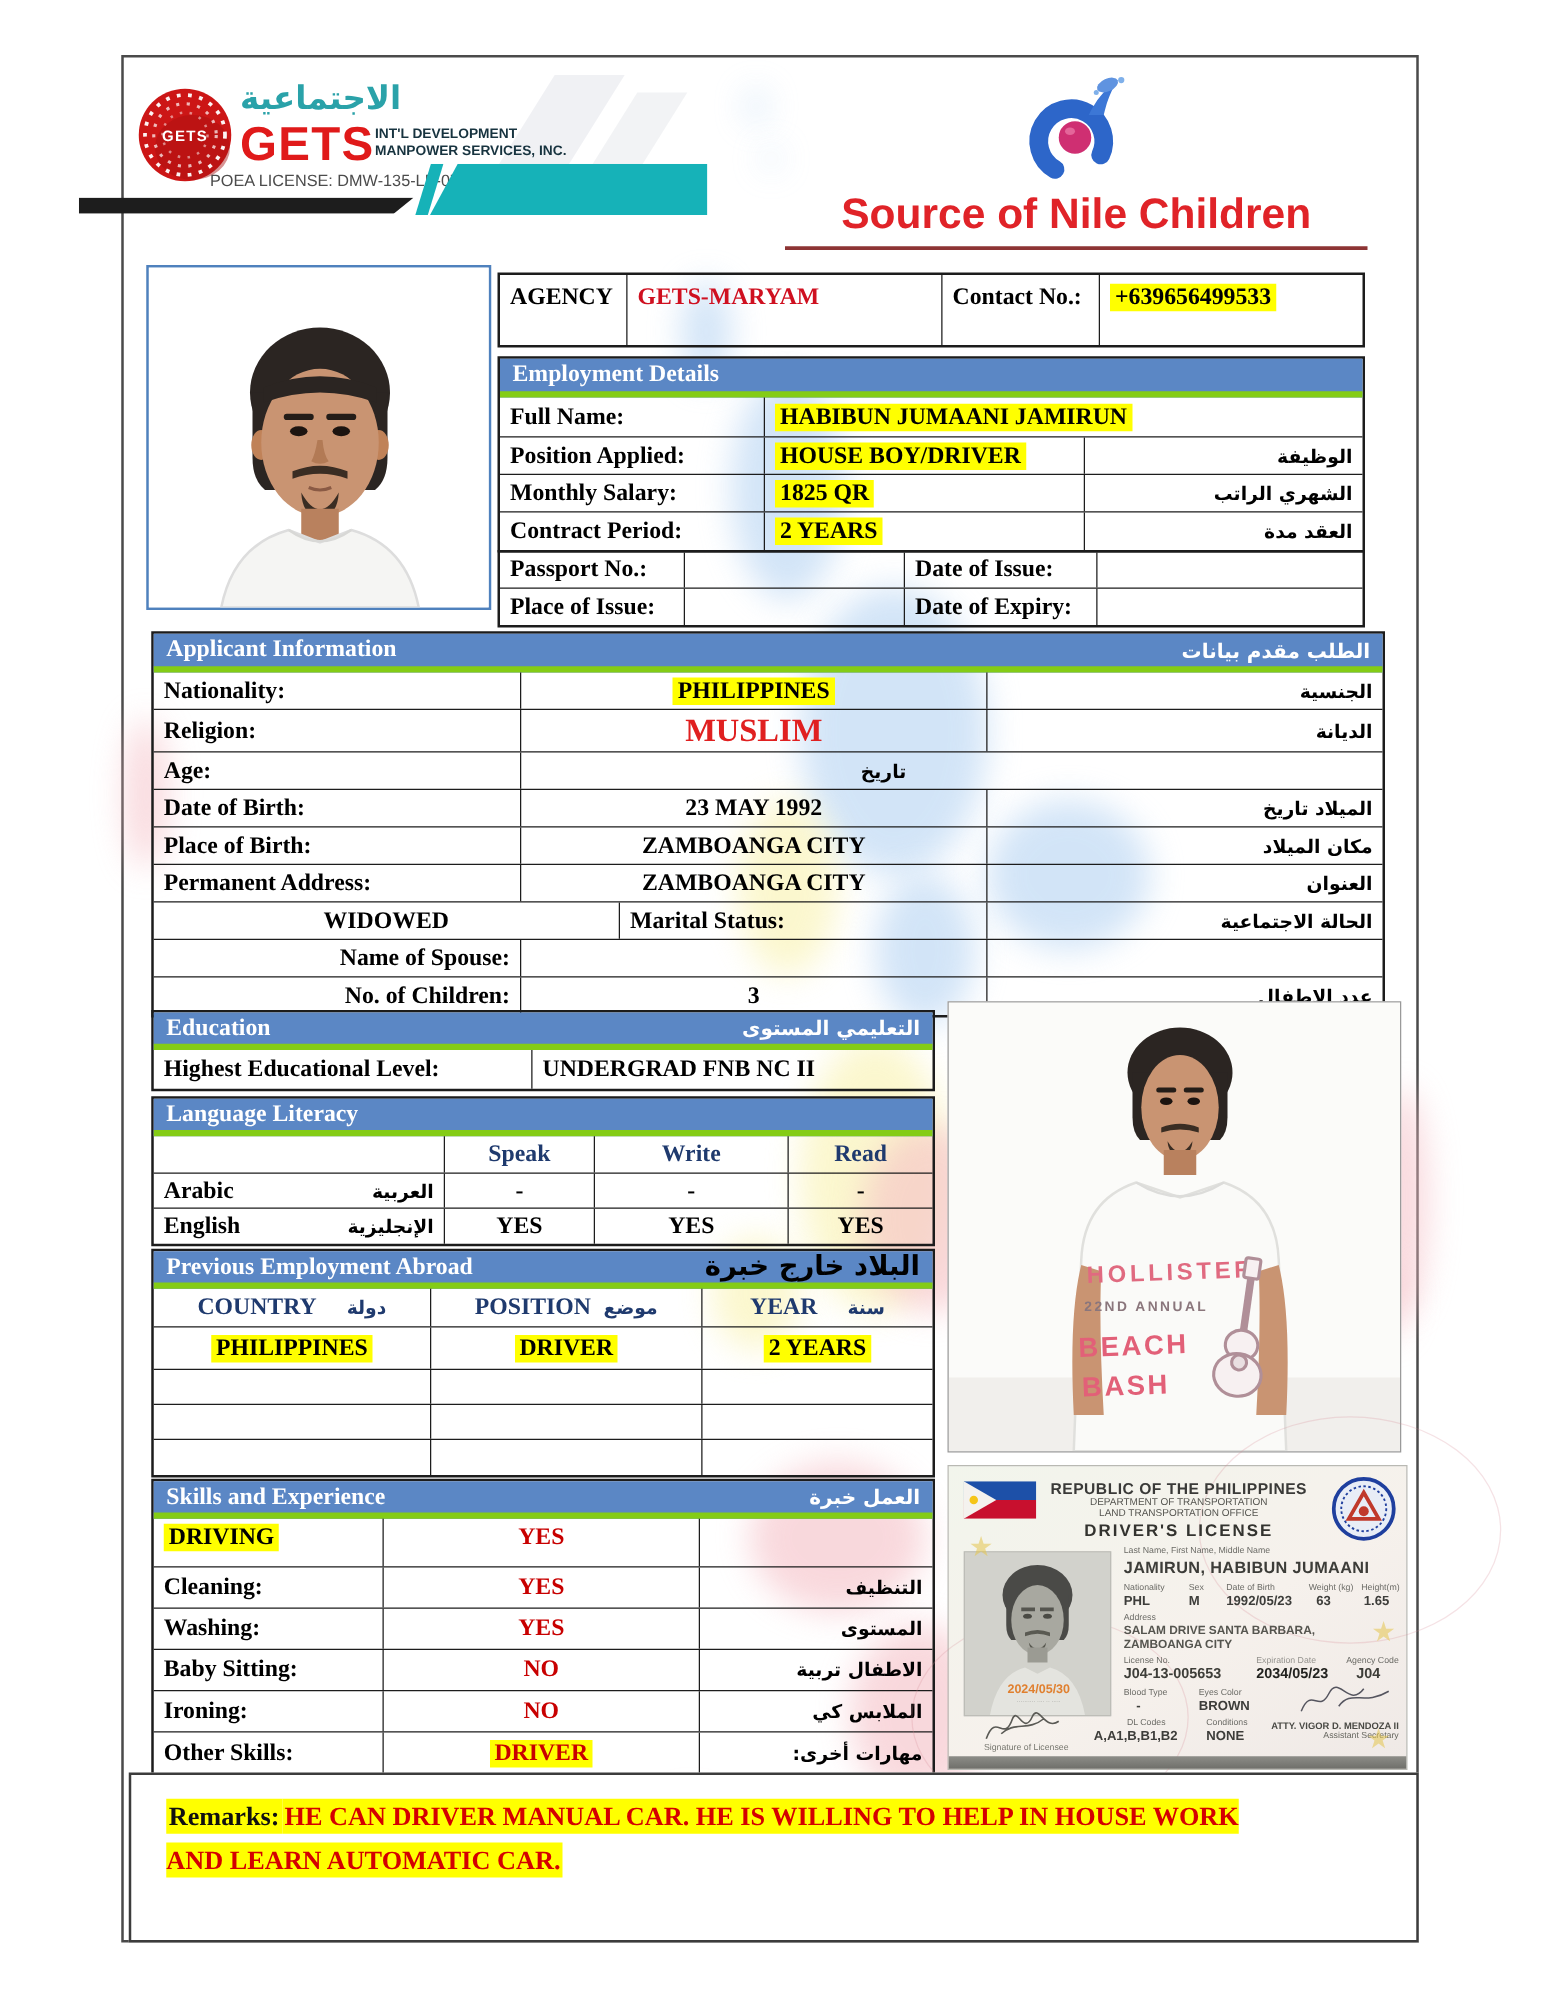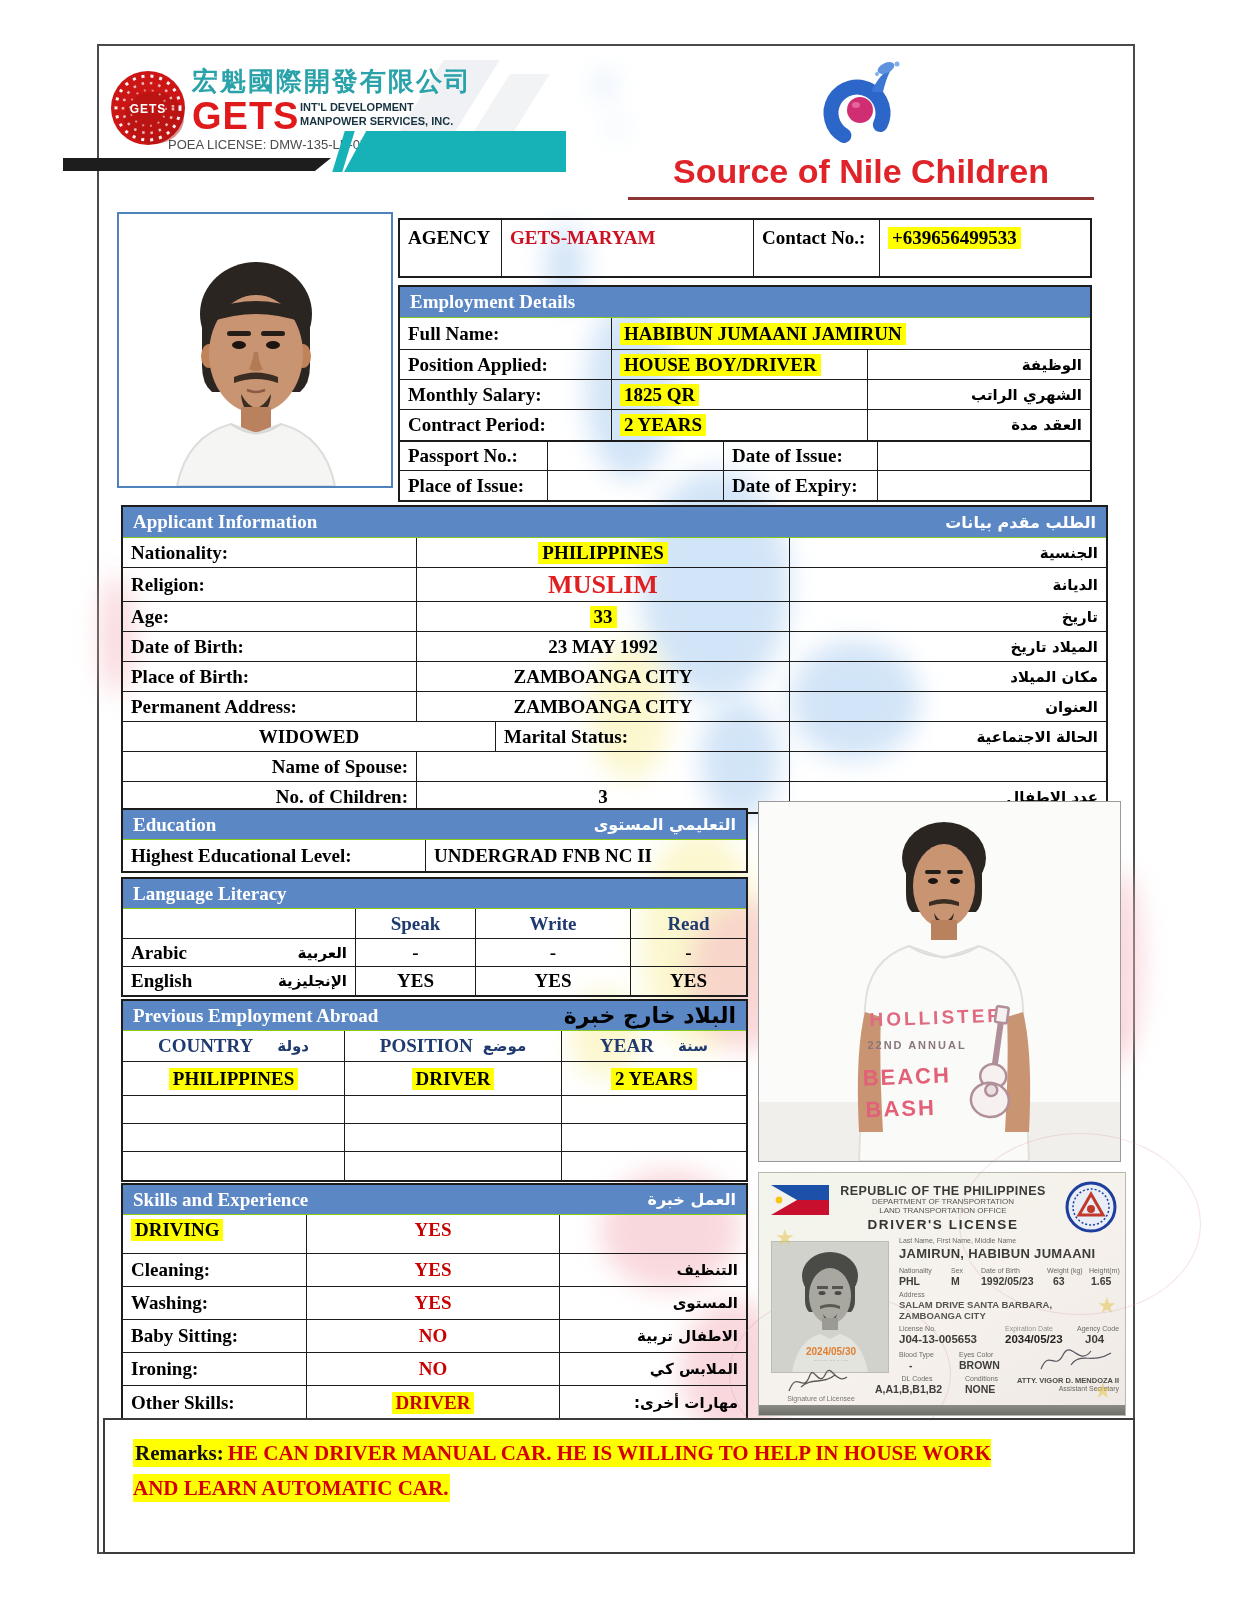--- a/index.html
+++ b/index.html
@@ -22,21 +22,21 @@
              clip-path:polygon(0 0,100% 0,94% 100%,0 100%);z-index:3;}
   .teal-sliver{left:331px;top:131px;width:25px;height:41px;background:#16b2b8;
                clip-path:polygon(55% 0,95% 0,45% 100%,5% 100%);z-index:3;}
   .teal-band{left:344px;top:131px;width:222px;height:41px;background:#16b2b8;
              clip-path:polygon(10% 0,100% 0,100% 100%,0 100%);z-index:3;}
   .nile-title{left:628px;top:152px;width:466px;text-align:center;font-family:"Liberation Sans",sans-serif;
               font-weight:bold;font-size:34px;color:#e02328;z-index:3;}
   .nile-underline{left:628px;top:197px;width:466px;height:3px;background:#8d3434;z-index:3;}
   
   .sec{position:absolute;box-sizing:border-box;border:2px solid #1c1c1c;background:transparent;z-index:2;}
-  .secbar{box-sizing:border-box;height:30px;background:#5b87c5;border-bottom:1px solid #84cc16;
+  .secbar{box-sizing:border-box;height:30px;background:#5b87c5;border-bottom:5px solid #84cc16;
           display:flex;justify-content:space-between;align-items:center;padding:0 10px;
           color:#fff;font-weight:bold;font-size:19px;}
   .secbar .ar{color:#fff;}
   .trow{display:flex;border-bottom:1px solid #1c1c1c;box-sizing:border-box;}
   .trow:last-child{border-bottom:none;}
   .tc{box-sizing:border-box;border-right:1px solid #1c1c1c;display:flex;align-items:center;
       padding:0 8px;overflow:hidden;white-space:nowrap;}
   .tc:last-child{border-right:none;}
   .lbl{font-weight:bold;font-size:19px;color:#000;}
   .ctr{justify-content:center;}
@@ -94,21 +94,21 @@
   <div class="chev" style="left:488px;top:74px;width:40px;height:70px;opacity:.6;"></div>
 
   <svg class="abs" style="left:108px;top:68px;z-index:3;" width="80" height="80" viewBox="0 0 80 80">
     <circle cx="40" cy="40" r="37" fill="#cc1616"></circle>
     <ellipse cx="46" cy="50" rx="30" ry="26" fill="#a80f0f" opacity="0.45"></ellipse>
     <circle cx="40" cy="40" r="32" fill="none" stroke="#ffffff" stroke-width="3" stroke-dasharray="3 6" opacity="0.95"></circle>
     <circle cx="40" cy="40" r="25" fill="none" stroke="#ffffff" stroke-width="2.5" stroke-dasharray="2.5 6" opacity="0.7"></circle>
     <circle cx="40" cy="40" r="18" fill="none" stroke="#ffffff" stroke-width="2" stroke-dasharray="2 6" opacity="0.5"></circle>
     <text x="40" y="45" text-anchor="middle" font-family="Liberation Sans,sans-serif" font-size="12" font-weight="bold" fill="#ffffff" letter-spacing="1">GETS</text>
   </svg>
-  <div class="abs cn-text" style="left:192px;top:64px;">宏魁國際開發有限公司</div>
+  <div class="abs cn-text" style="left:192px;top:64px;">الاجتماعية</div>
   <div class="abs gets-red" style="left:192px;top:97px;">GETS</div>
   <div class="abs tagline" style="left:300px;top:101px;">INT'L DEVELOPMENT</div>
   <div class="abs tagline" style="left:300px;top:115px;">MANPOWER SERVICES, INC.</div>
   <div class="abs poea" style="left:168px;top:137px;">POEA LICENSE: DMW-135-LB-07132023-R</div>
   <div class="abs black-bar"></div>
   <div class="abs teal-sliver"></div>
   <div class="abs teal-band"></div>
 
   <svg class="abs" style="left:813px;top:58px;z-index:3;" width="90" height="95" viewBox="0 0 90 95">
     <circle cx="44" cy="55" r="26" fill="none" stroke="#2d66c9" stroke-width="15" stroke-dasharray="120 44" transform="rotate(120 44 55)" stroke-linecap="round"></circle>
@@ -263,23 +263,20 @@
       <div class="tc ctr" style="width:373px;">
           <span class="muslim">MUSLIM</span>
         </div>
       <div class="tc rgt" style="width:316px;">
           <span class="ar" dir="rtl">الديانة</span>
         </div>
     </div>
     <div class="trow" style="height:30px;">
       <div class="tc" style="width:294px;">
           <span class="lbl">Age:</span>
-        </div>
-      <div class="tc ctr" style="width:373px;">
-          <span class="val hl">33</span>
         </div>
       <div class="tc rgt" style="width:316px;">
           <span class="ar" dir="rtl">تاريخ</span>
         </div>
     </div>
     <div class="trow" style="height:30px;">
       <div class="tc" style="width:294px;">
           <span class="lbl">Date of Birth:</span>
         </div>
       <div class="tc ctr" style="width:373px;">

